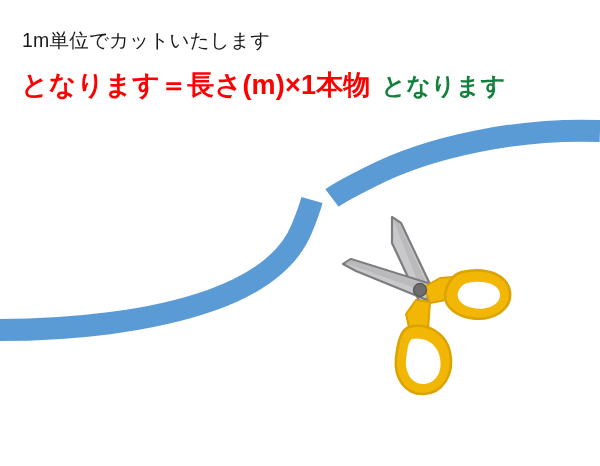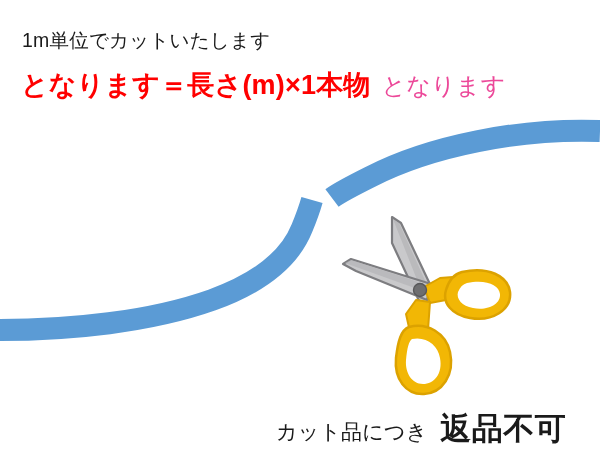--- a/index.html
+++ b/index.html
@@ -39,22 +39,22 @@
     left: 21px;
     top: 72px;
     font-size: 27px;
     letter-spacing: 0.2px;
   }
   #line-formula .red {
     color: #ff0000;
     font-weight: 700;
   }
   #line-formula .tail {
-    color: #ec4899;
-    font-weight: 400;
+    color: #15803d;
+    font-weight: 700;
     font-size: 24px;
     padding-left: 11px;
   }
 
   #line-noreturn {
     left: 276px;
     top: 413px;
     font-size: 22px;
     color: #1a1a1a;
   }
@@ -174,17 +174,14 @@
 
     <circle cx="420" cy="290" r="6.5" fill="#6e6e70" stroke="#58585a" stroke-width="1.4"></circle>
   </svg>
 
   <div class="txt" id="line-cut-unit">1m単位でカットいたします</div>
 
   <div class="txt" id="line-formula">
     <span class="red">となります＝長さ(m)×1本物</span><span class="tail">となります</span>
   </div>
 
-  <div class="txt" id="line-noreturn">
-    <span class="small">カット品につき</span><span class="big">返品不可</span>
-  </div>
 
 </div>
 
 </body></html>

